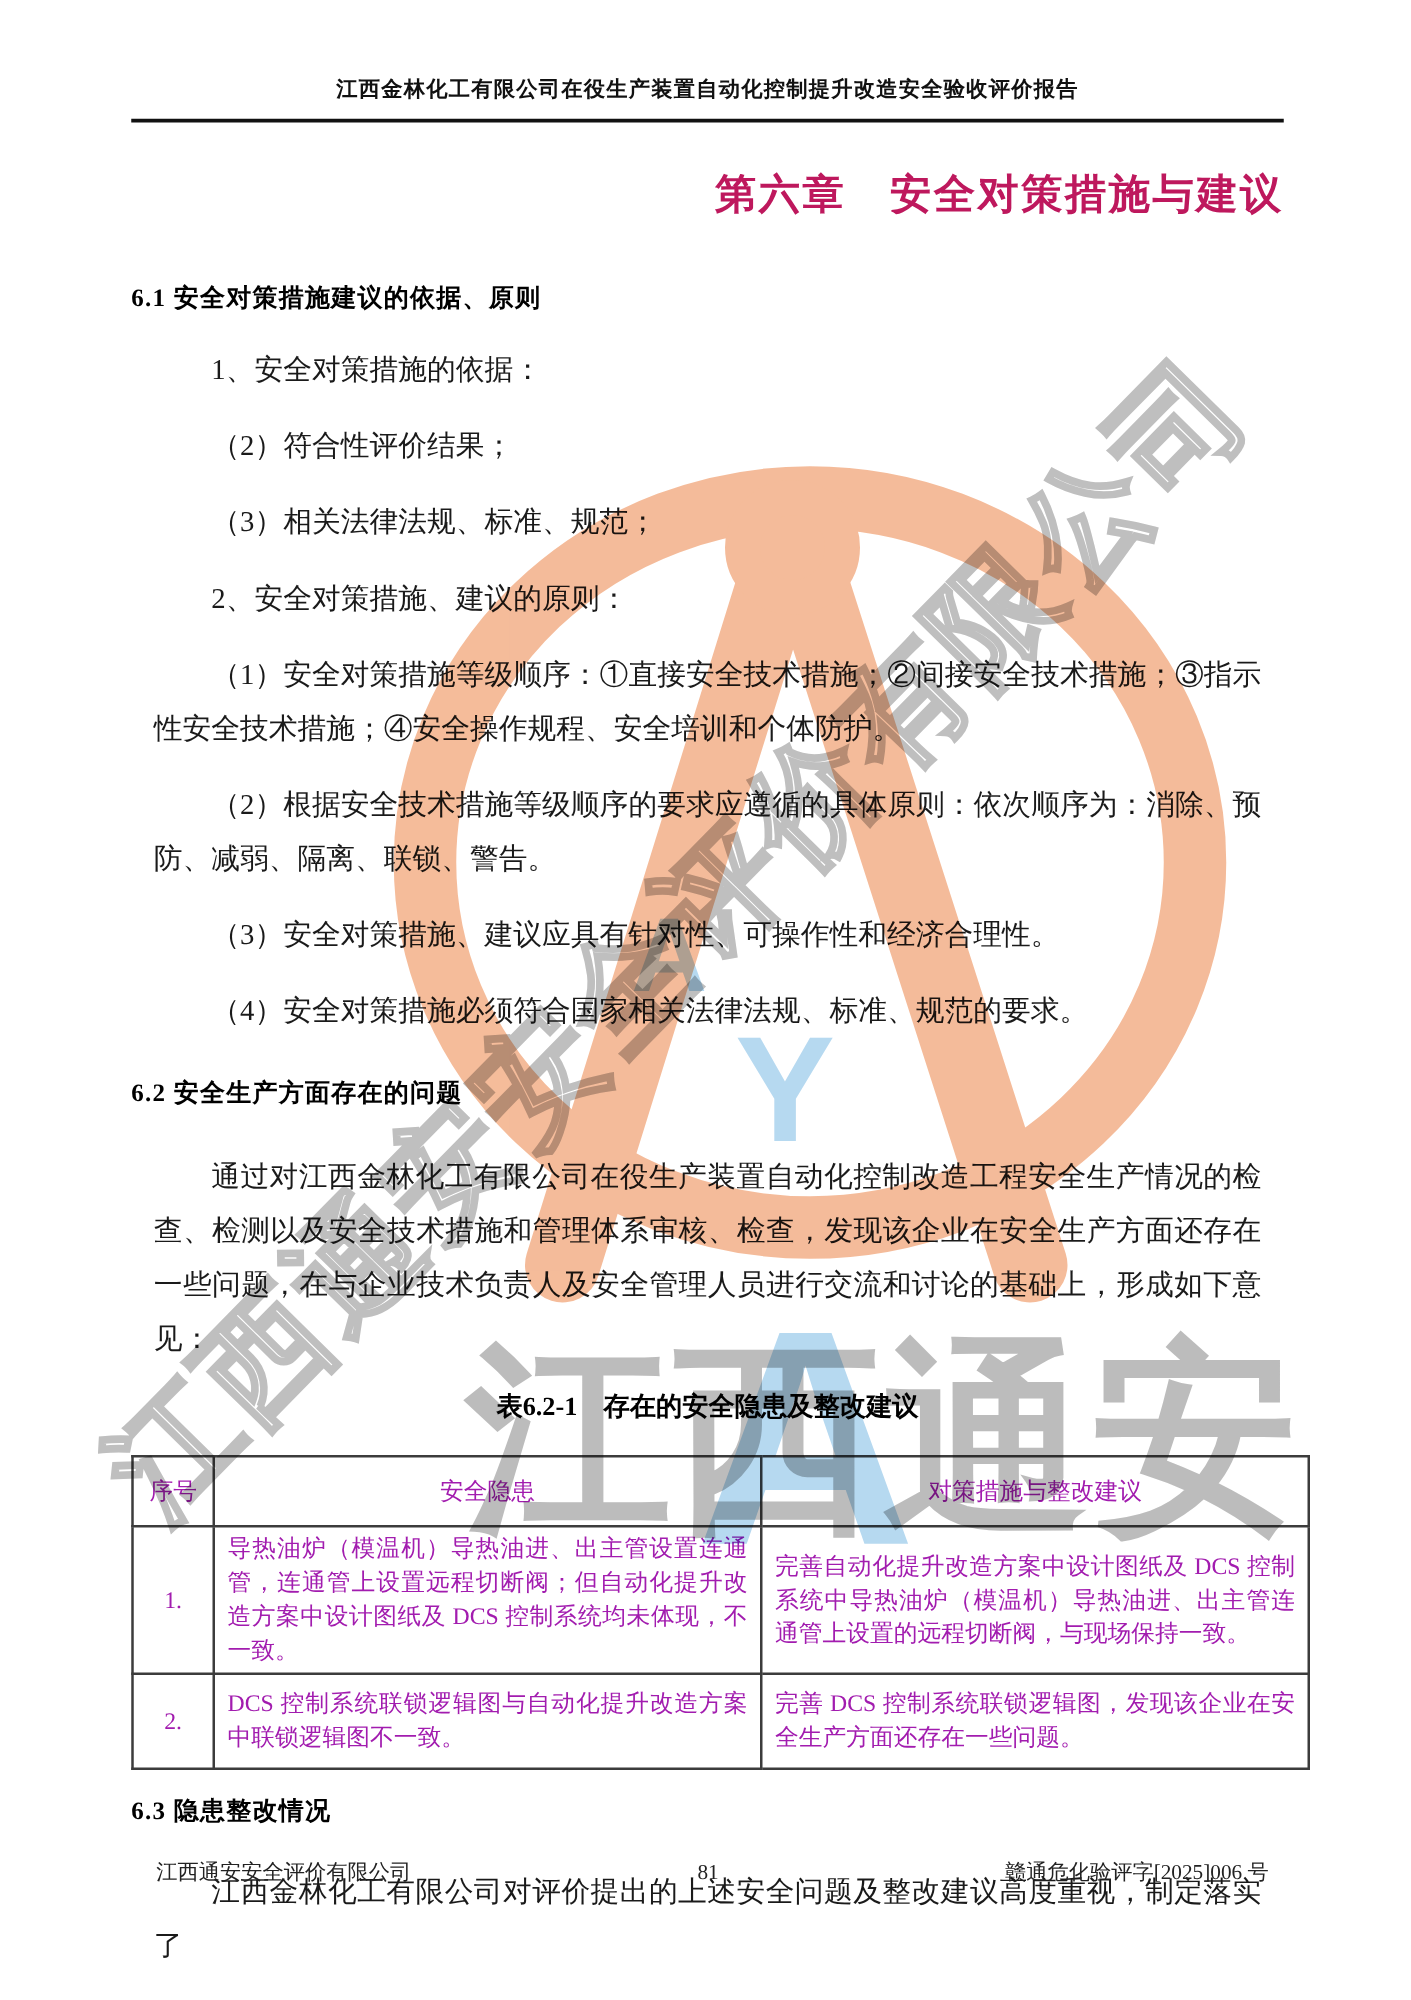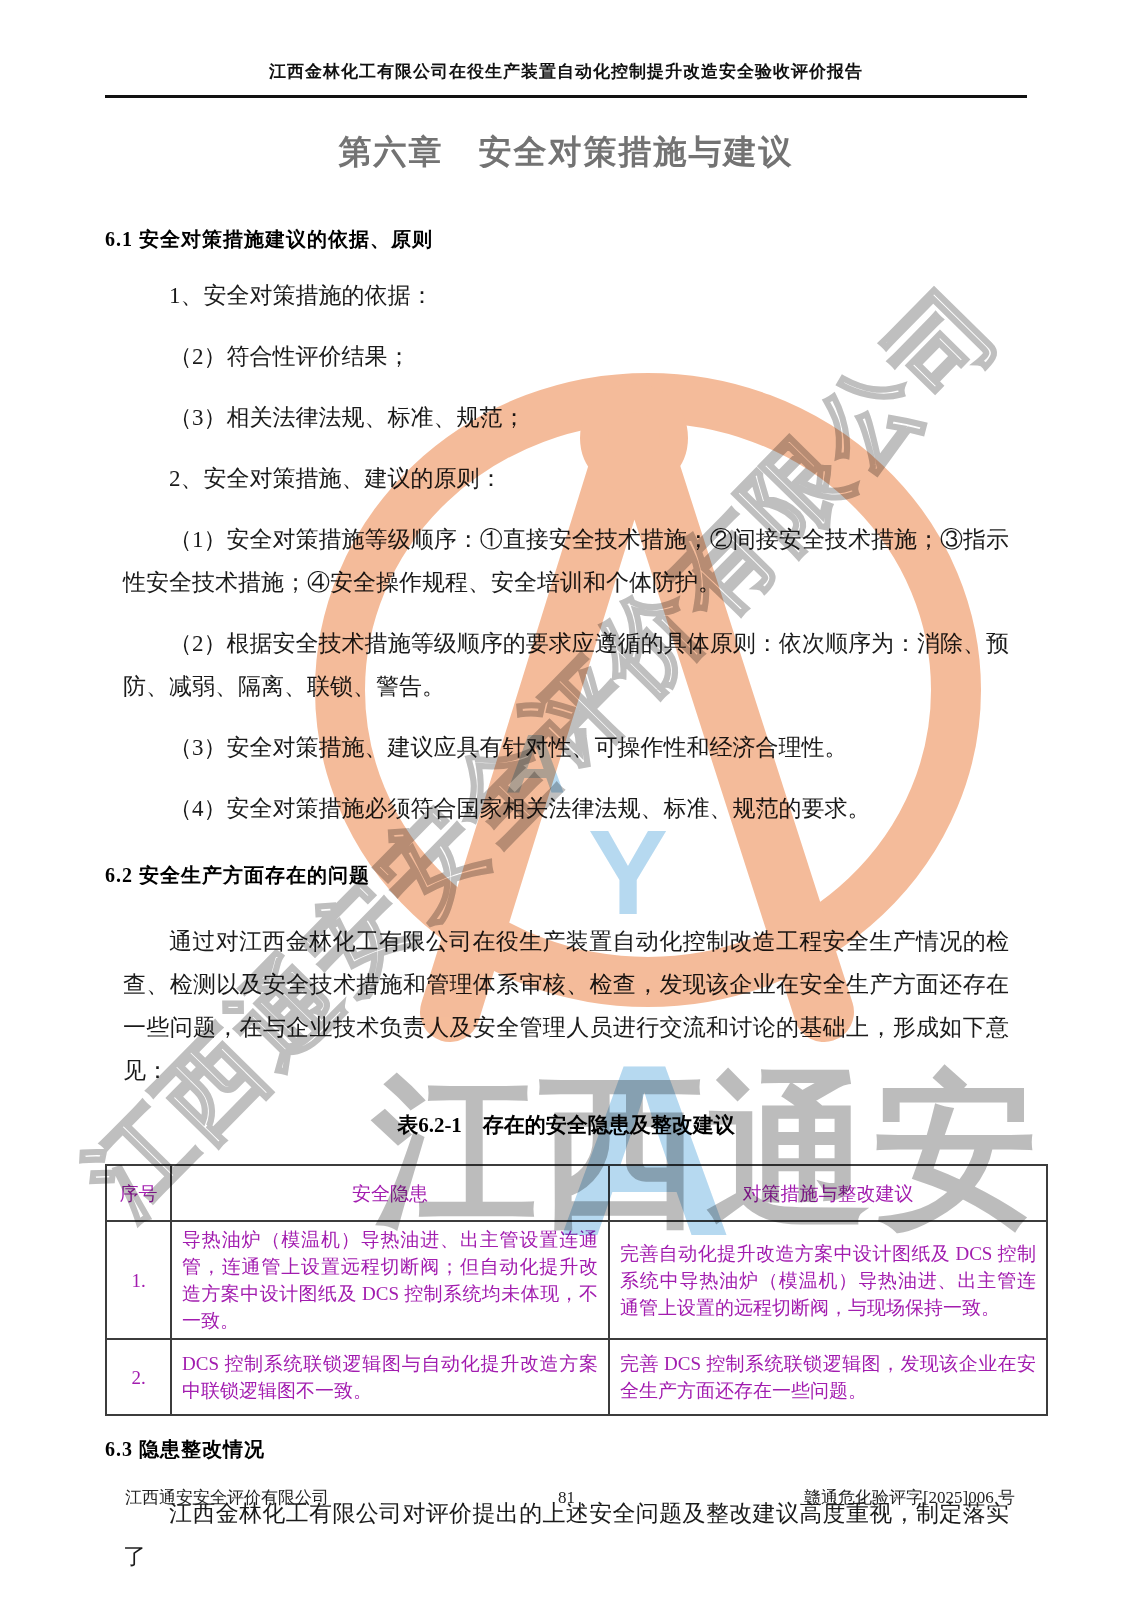--- a/index.html
+++ b/index.html
@@ -7,23 +7,23 @@
     position:relative;width:1129px;height:1600px;background:#fff;overflow:hidden;
     font-family:"Liberation Serif","DejaVu Serif",serif;color:#1a1a1a;
   }
   .content{position:absolute;left:105px;top:0;width:922px;z-index:1;}
   .doc-header{
     padding-top:60px;padding-bottom:12px;text-align:center;
     font-size:17px;font-weight:bold;letter-spacing:1px;color:#111;
     border-bottom:3px solid #111;
   }
   .chapter-title{
-    margin:36px 0 0 0;text-align:center;font-size:33px;line-height:42px;
-    font-weight:bold;font-family:Liberation Mono, monospace;
-    letter-spacing:2px;color:#737373;
+    margin:36px 0 0 0;text-align:right;font-size:33px;line-height:42px;
+    font-weight:bold;font-family:Liberation Sans, sans-serif;
+    letter-spacing:2px;color:#be185d;
   }
   .sec-heading{
     margin:44px 0 0 0;font-size:20px;line-height:38px;font-weight:bold;
     font-family:"Liberation Serif","DejaVu Serif",serif;letter-spacing:1px;color:#000;
   }
   .sec-heading.h62{margin-top:26px;}
   .sec-heading.h63{margin-top:14px;}
   .body-line{
     margin:18px;font-size:23px;line-height:43px;text-align:justify;color:#1a1a1a;
   }

